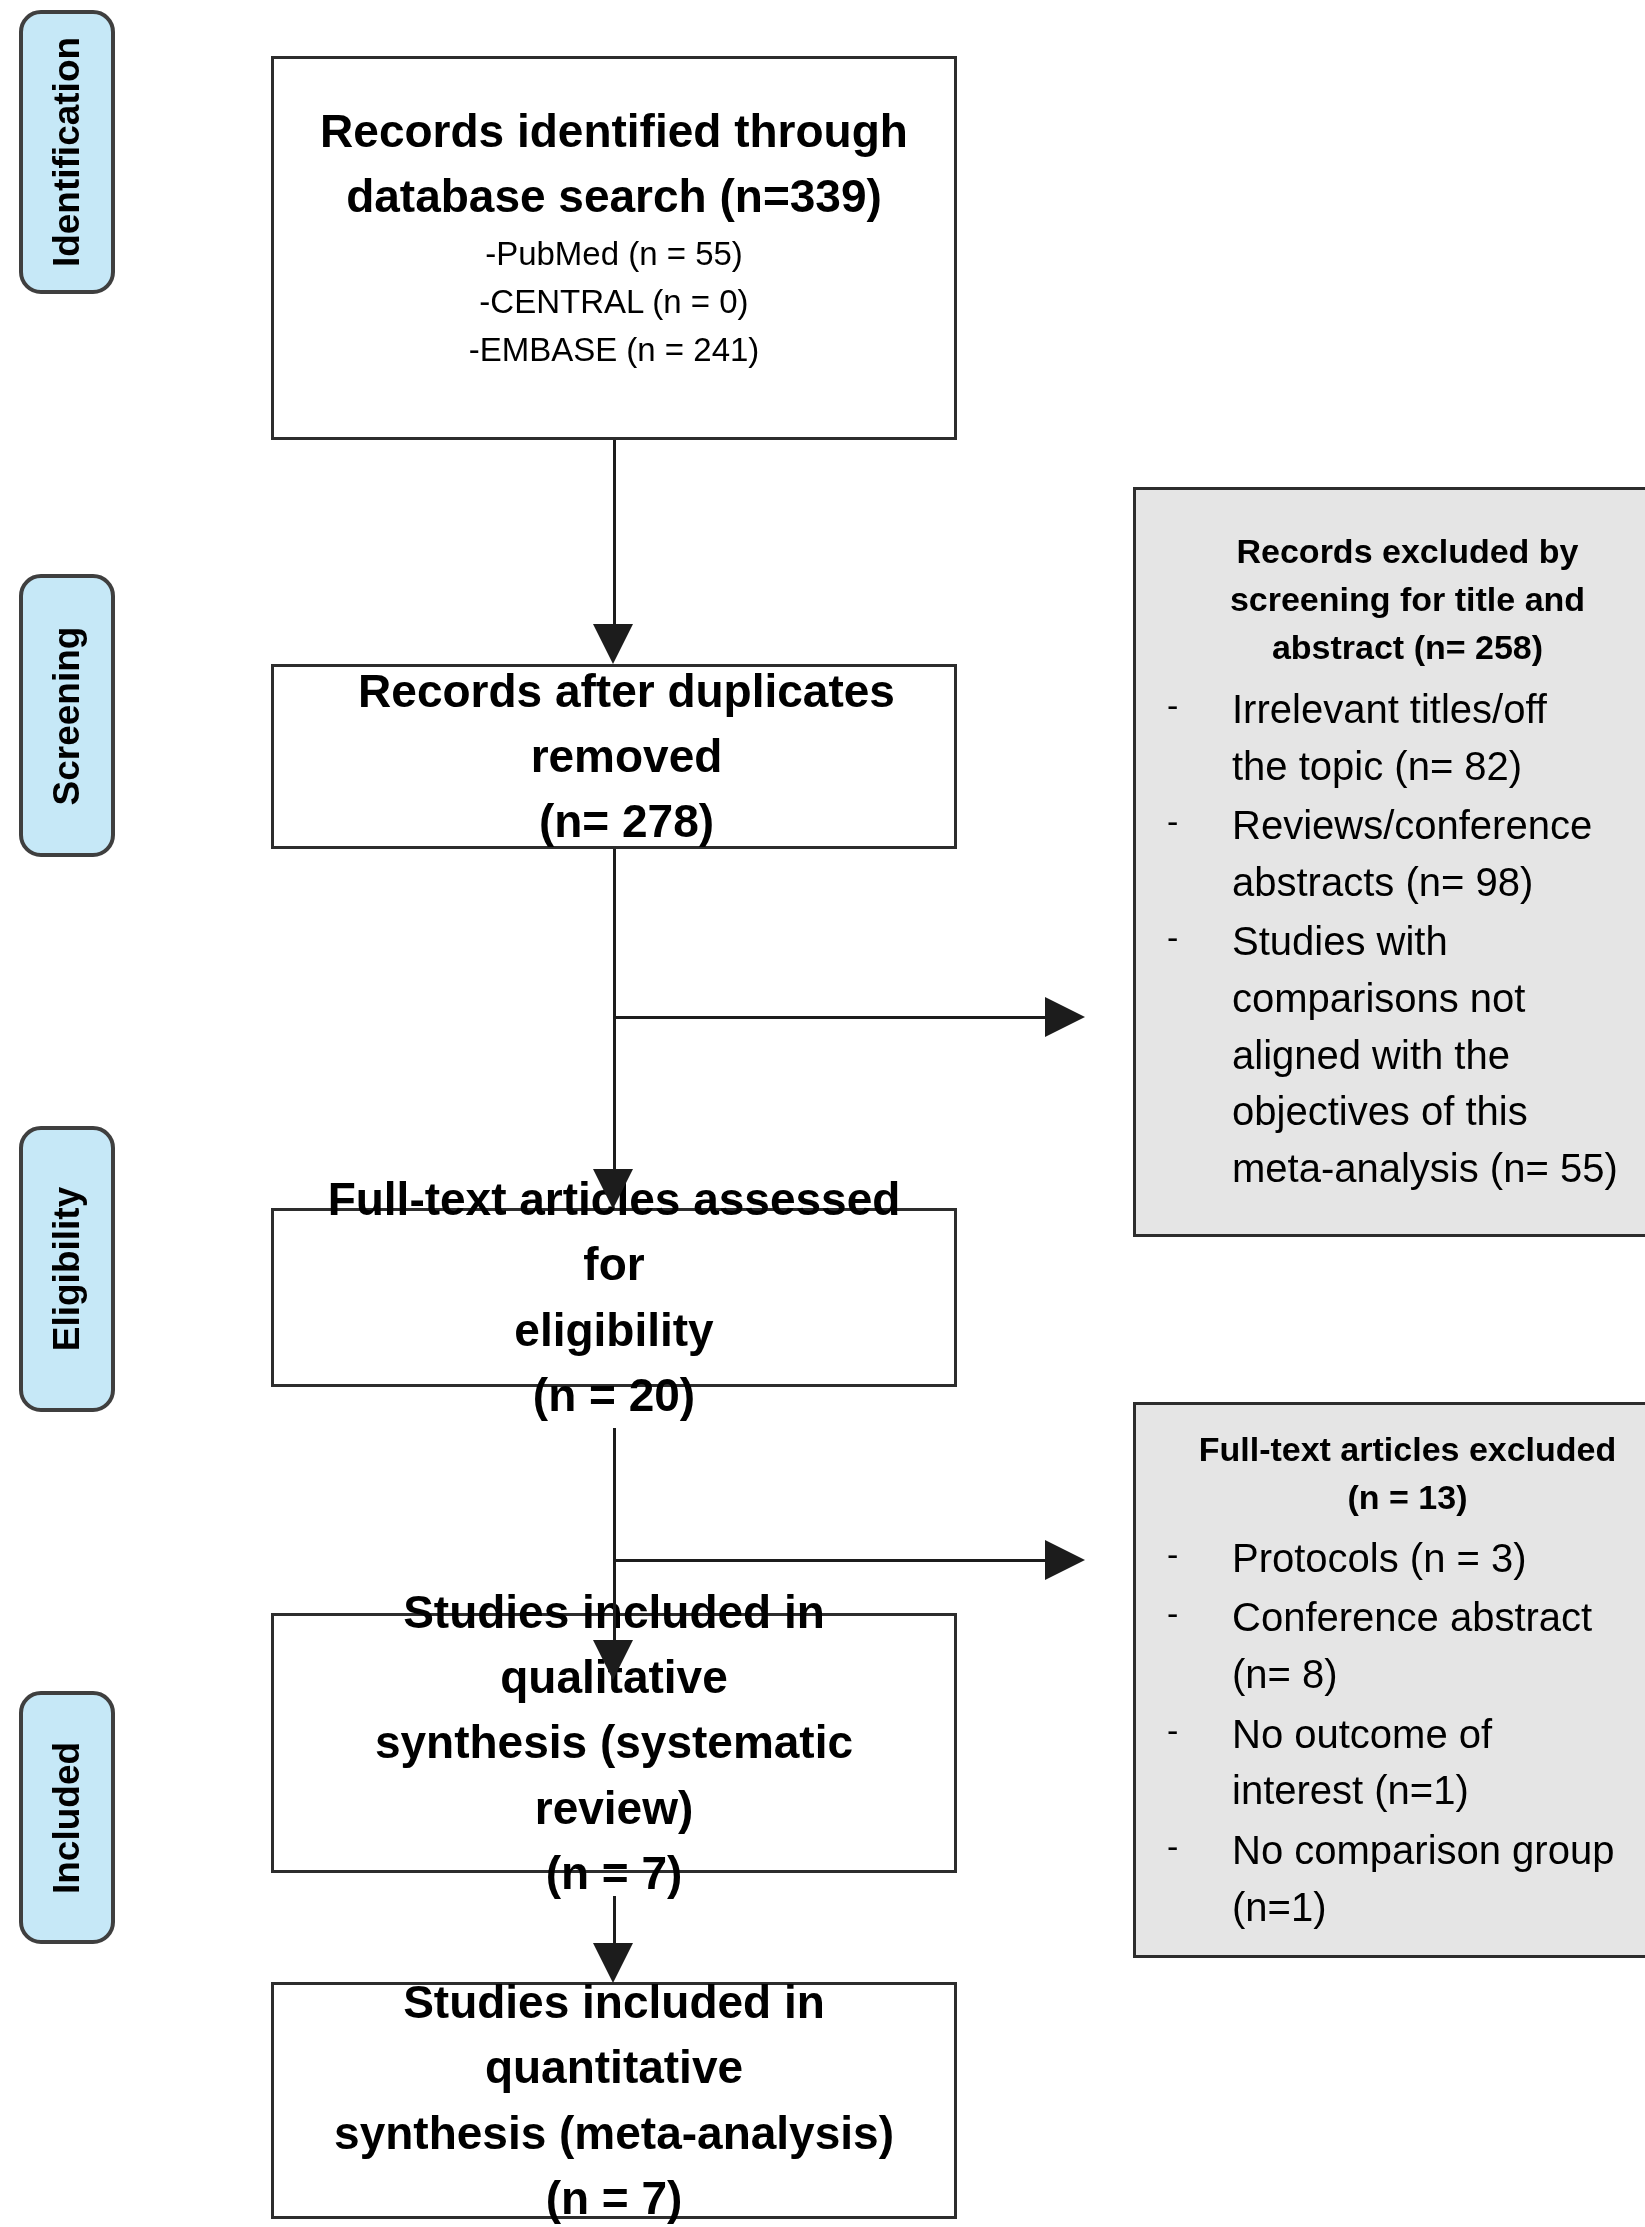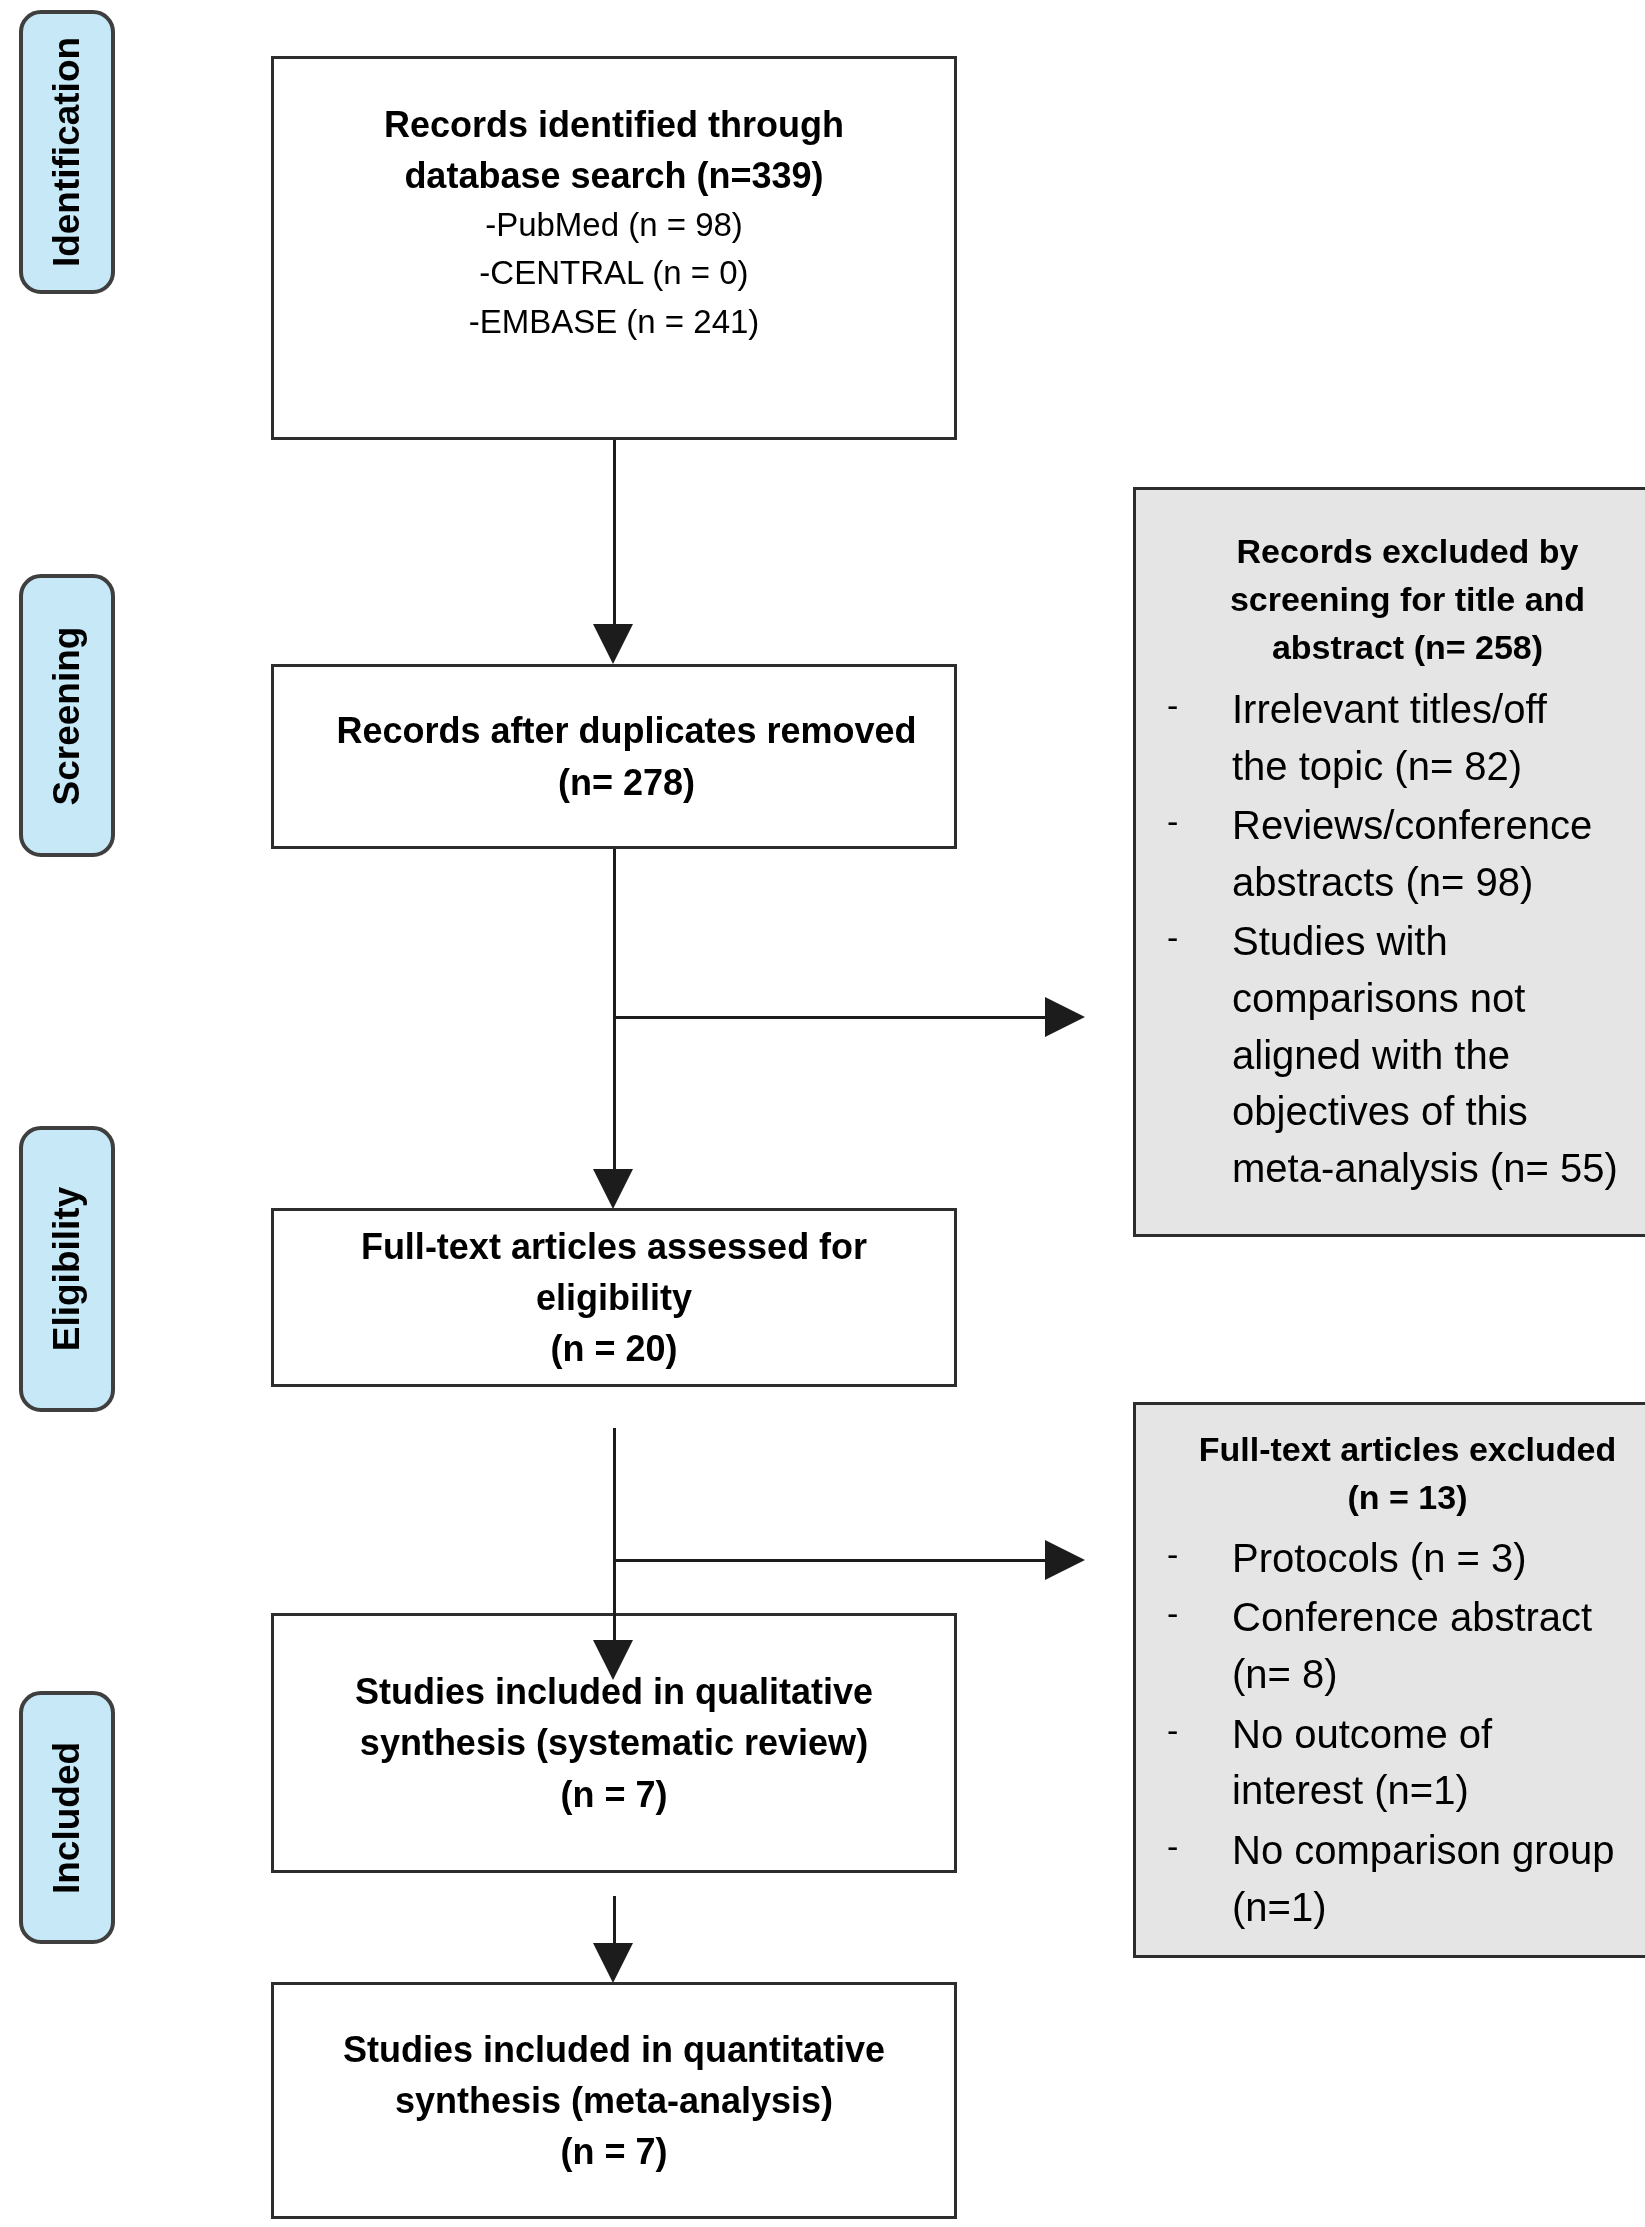--- a/index.html
+++ b/index.html
@@ -41,21 +41,21 @@
   .fbox{
     position:absolute;
     background:#fff;
     border:3.8px solid var(--box-border);
     box-sizing:border-box;
     display:flex;flex-direction:column;
     align-items:center;justify-content:center;
     text-align:center;
     padding:0 19px;
   }
-  .ftitle{font-size:36px;font-weight:700;line-height:1.42;}
+  .ftitle{font-size:46px;font-weight:700;line-height:1.42;}
   .fitem{font-size:33px;font-weight:400;line-height:1.46;}
   .pre{white-space:pre-line;}
   #b1{left:271px;top:56px;width:686px;height:384px;justify-content:flex-start;padding-top:40px;}
   #b2{left:271px;top:664px;width:686px;height:185px;padding-left:44px;}
   #b3{left:271px;top:1208px;width:686px;height:179px;}
   #b4{left:271px;top:1613px;width:686px;height:260px;}
   #b5{left:271px;top:1982px;width:686px;height:237px;}
   
   .rbox{
     position:absolute;
@@ -122,21 +122,21 @@
   <div class="stage" id="s3">
     <span>Eligibility</span>
   </div>
   <div class="stage" id="s4">
     <span>Included</span>
   </div>
 
   <div class="fbox" id="b1">
     <div class="ftitle pre">Records identified through
 database search (n=339)</div>
-    <div class="fitem">-PubMed (n = 98)</div>
+    <div class="fitem">-PubMed (n = 55)</div>
     <div class="fitem">-CENTRAL (n = 0)</div>
     <div class="fitem">-EMBASE (n = 241)</div>
   </div>
 
   <div class="fbox" id="b2">
     <div class="ftitle pre">Records after duplicates removed
 (n= 278)</div>
   </div>
 
   <div class="fbox" id="b3">

